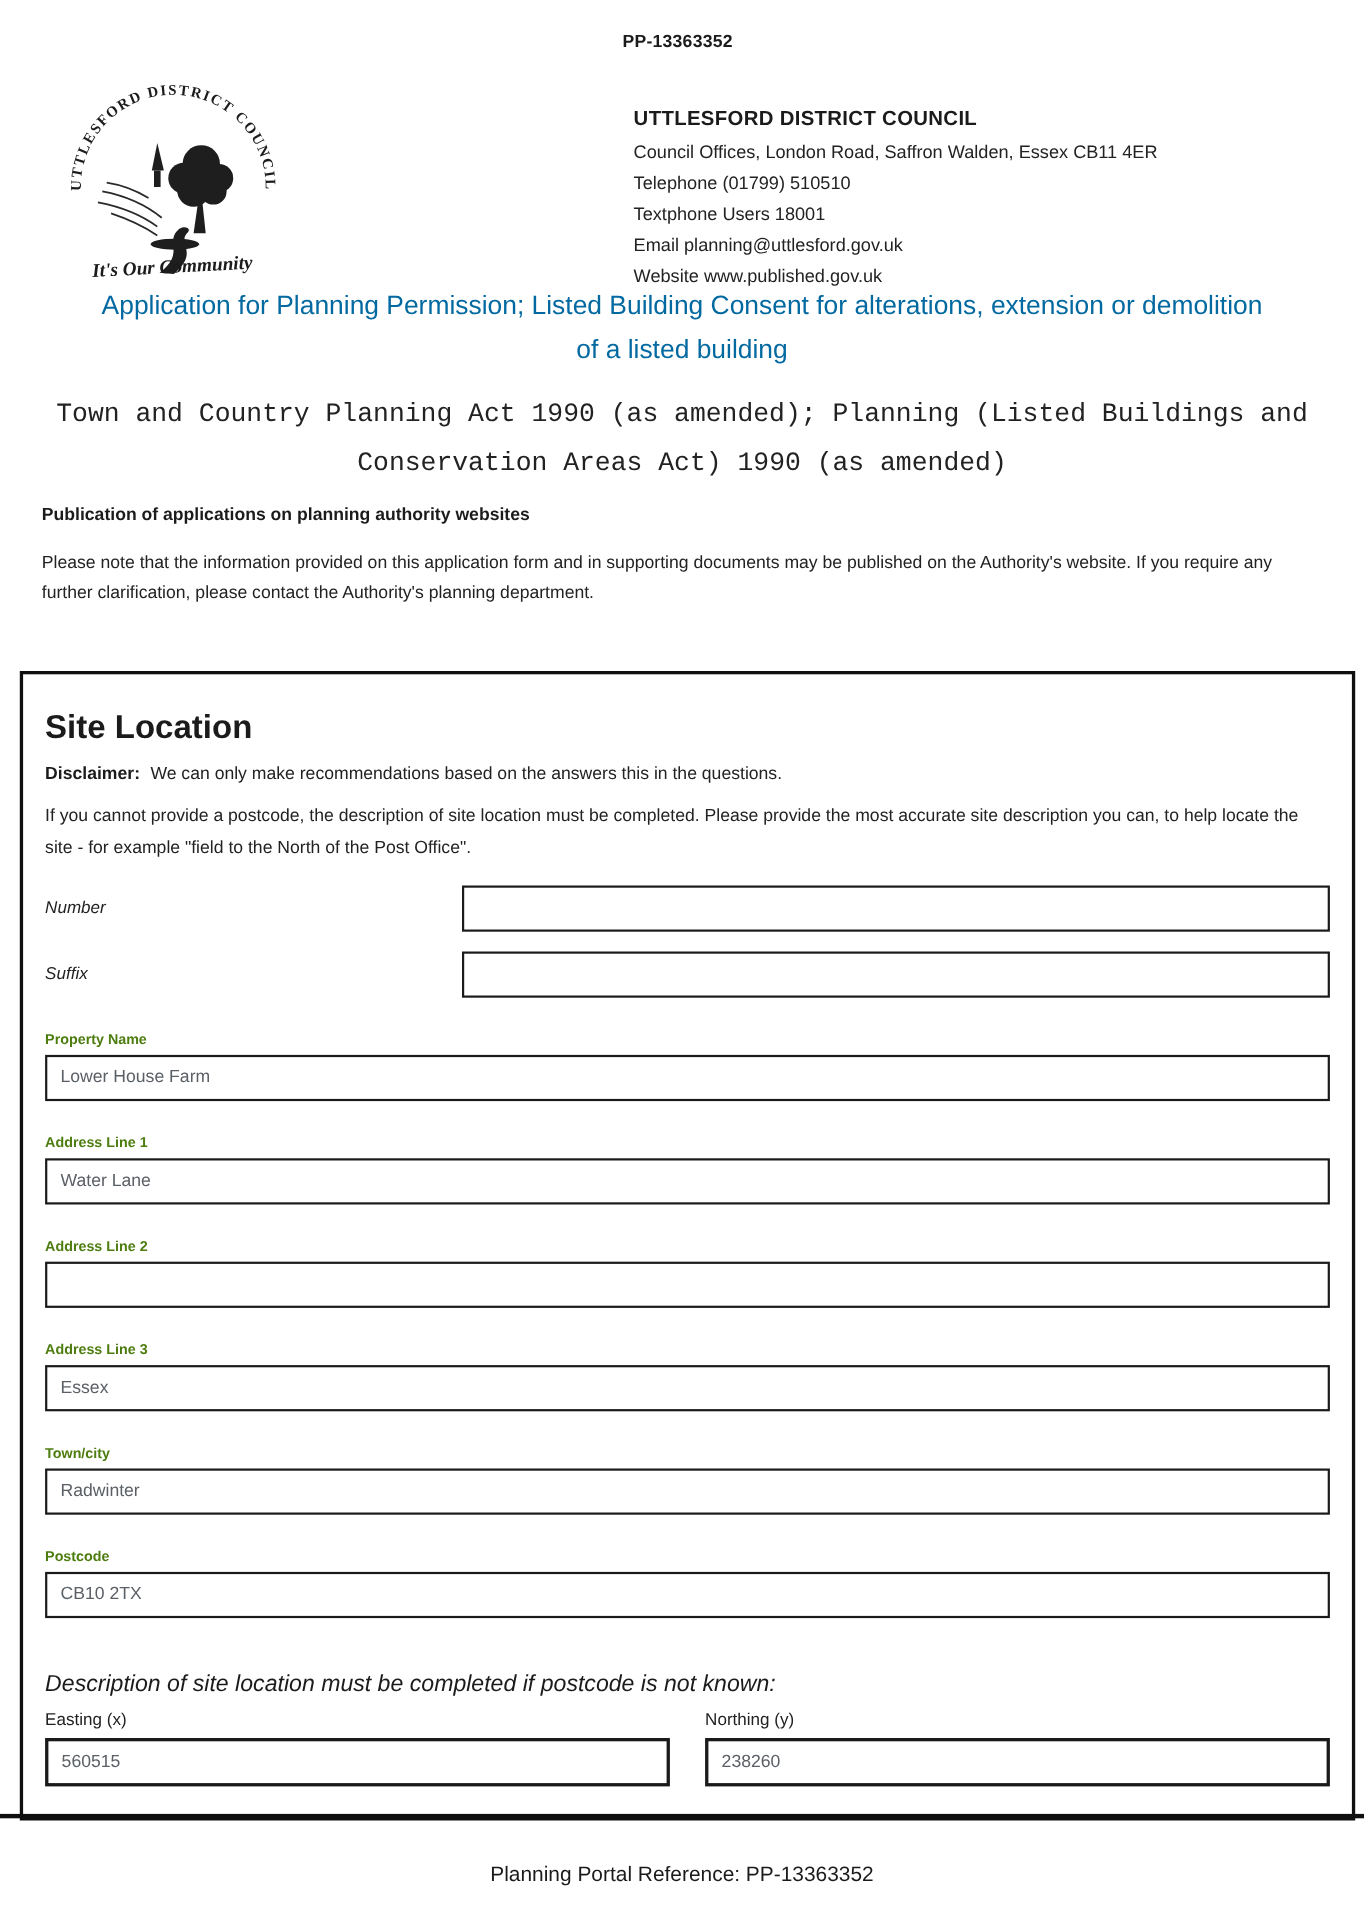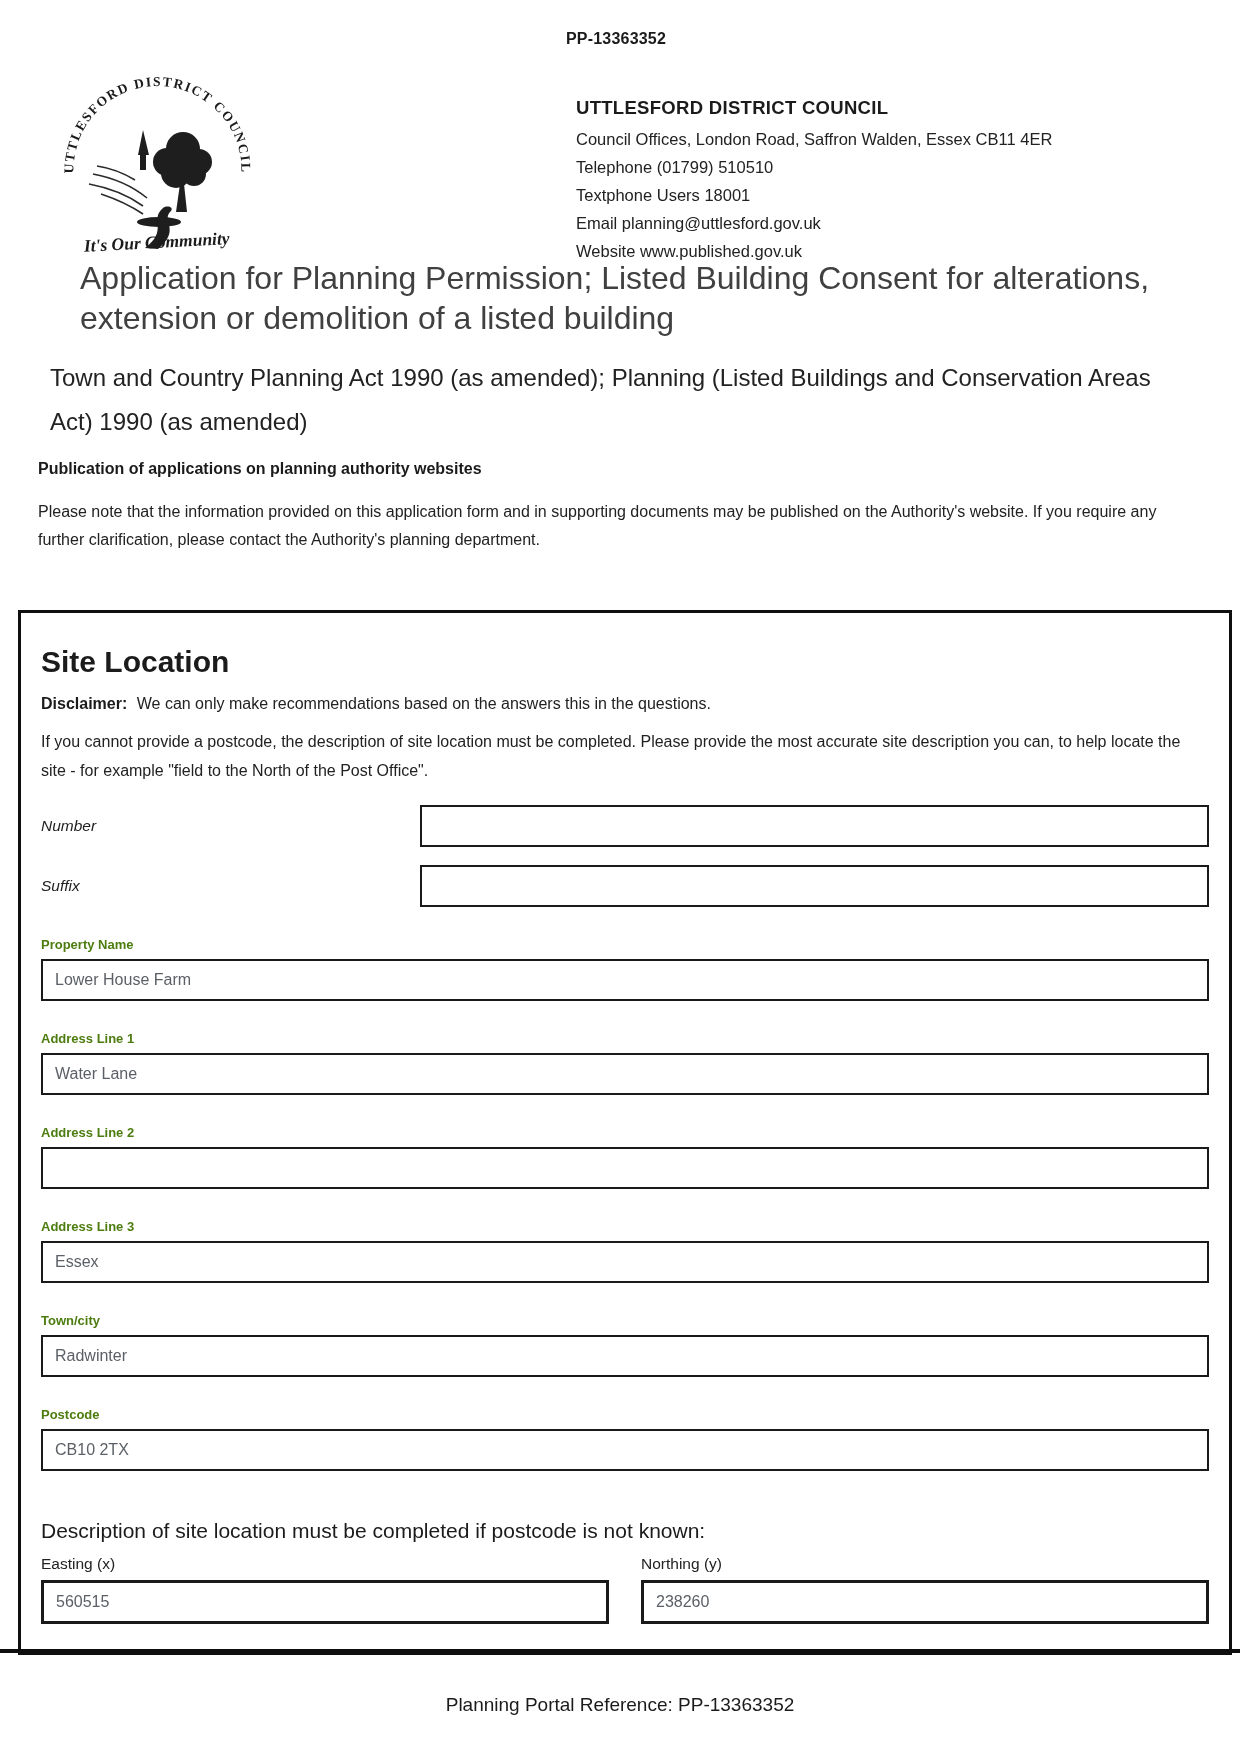--- a/index.html
+++ b/index.html
@@ -7,22 +7,22 @@
     position:relative;width:1240px;height:1754px;background:#fff;
     color:#1b1b1b;font-family:"Liberation Sans",sans-serif;overflow:hidden;
   }
   
   .hdr-ref{position:absolute;left:566px;top:30px;font-size:16px;font-weight:bold;letter-spacing:.2px;}
   .logo{position:absolute;left:55px;top:62px;}
   .council{position:absolute;left:576px;top:94px;font-size:16.5px;line-height:28px;color:#222;}
   .council .name{font-weight:bold;font-size:18.5px;letter-spacing:.3px;margin-bottom:3px;color:#1b1b1b;}
   
   .main{position:absolute;left:0;top:250px;width:1240px;}
-  .title{width:1080px;margin:8px auto 0;font-size:32px;line-height:40px;color:#404040;}
-  .subtitle{width:1140px;margin:18px auto 0;font-size:24px;line-height:44px;color:#222;}
+  .title{width:1080px;margin:8px auto 0;text-align:center;font-size:24px;line-height:40px;color:#0369a1;}
+  .subtitle{width:1140px;margin:18px auto 0;text-align:center;font-size:24px;line-height:44px;color:#222;font-family:Liberation Mono, monospace;}
   .pub-h{margin:16px 38px 0;font-size:16px;font-weight:bold;color:#1b1b1b;}
   .pub-p{margin:20px 38px 0;width:1164px;font-size:16px;line-height:28px;color:#222;}
   
   .site-box{
     box-sizing:border-box;margin:56px 0 0 18px;width:1214px;height:1045px;
     border:3px solid #0f0f0f;padding:24px 20px 0;
   }
   .site-h{margin:8px 0 0;font-size:30px;font-weight:bold;color:#1b1b1b;}
   .disclaimer{margin:16px 0 0;font-size:16px;color:#222;}
   .disclaimer .b{font-weight:bold;color:#1b1b1b;}
@@ -32,21 +32,21 @@
   .inline-row + .inline-row{margin-top:18px;}
   .inline-row .lbl{width:379px;flex:0 0 379px;font-size:15.5px;color:#222;font-style:italic;}
   .field-input{
     box-sizing:border-box;display:block;width:100%;height:42px;
     border:2px solid #1a1a1a;background:#fff;border-radius:0;
     font-family:"Liberation Sans",sans-serif;font-size:16px;color:#5b6066;
     padding:0 12px;outline:none;
   }
   .inline-row .field-input{flex:1 1 auto;width:auto;}
   .stack .lbl{margin:30px 0 7px;font-size:13px;color:#4d7c0f;font-weight:bold;}
-  .desc-h{margin:48px 0 0;font-size:21px;font-weight:normal;color:#1b1b1b;}
+  .desc-h{margin:48px 0 0;font-size:21px;font-weight:normal;color:#1b1b1b;font-style:italic;}
   .coord-row{display:flex;gap:32px;margin-top:12px;}
   .coord-col{flex:1 1 0;}
   .coord-col .lbl{margin:0 0 7px;font-size:15.5px;color:#222;}
   .coord-col .field-input{height:44px;border-width:3px;}
   
   .full-rule{position:absolute;left:0;top:1649px;width:1240px;height:4px;background:#0f0f0f;}
   .footer{position:absolute;left:0;top:1694px;width:1240px;text-align:center;font-size:19px;color:#1b1b1b;}
 </style>
 </head>
 <body>

